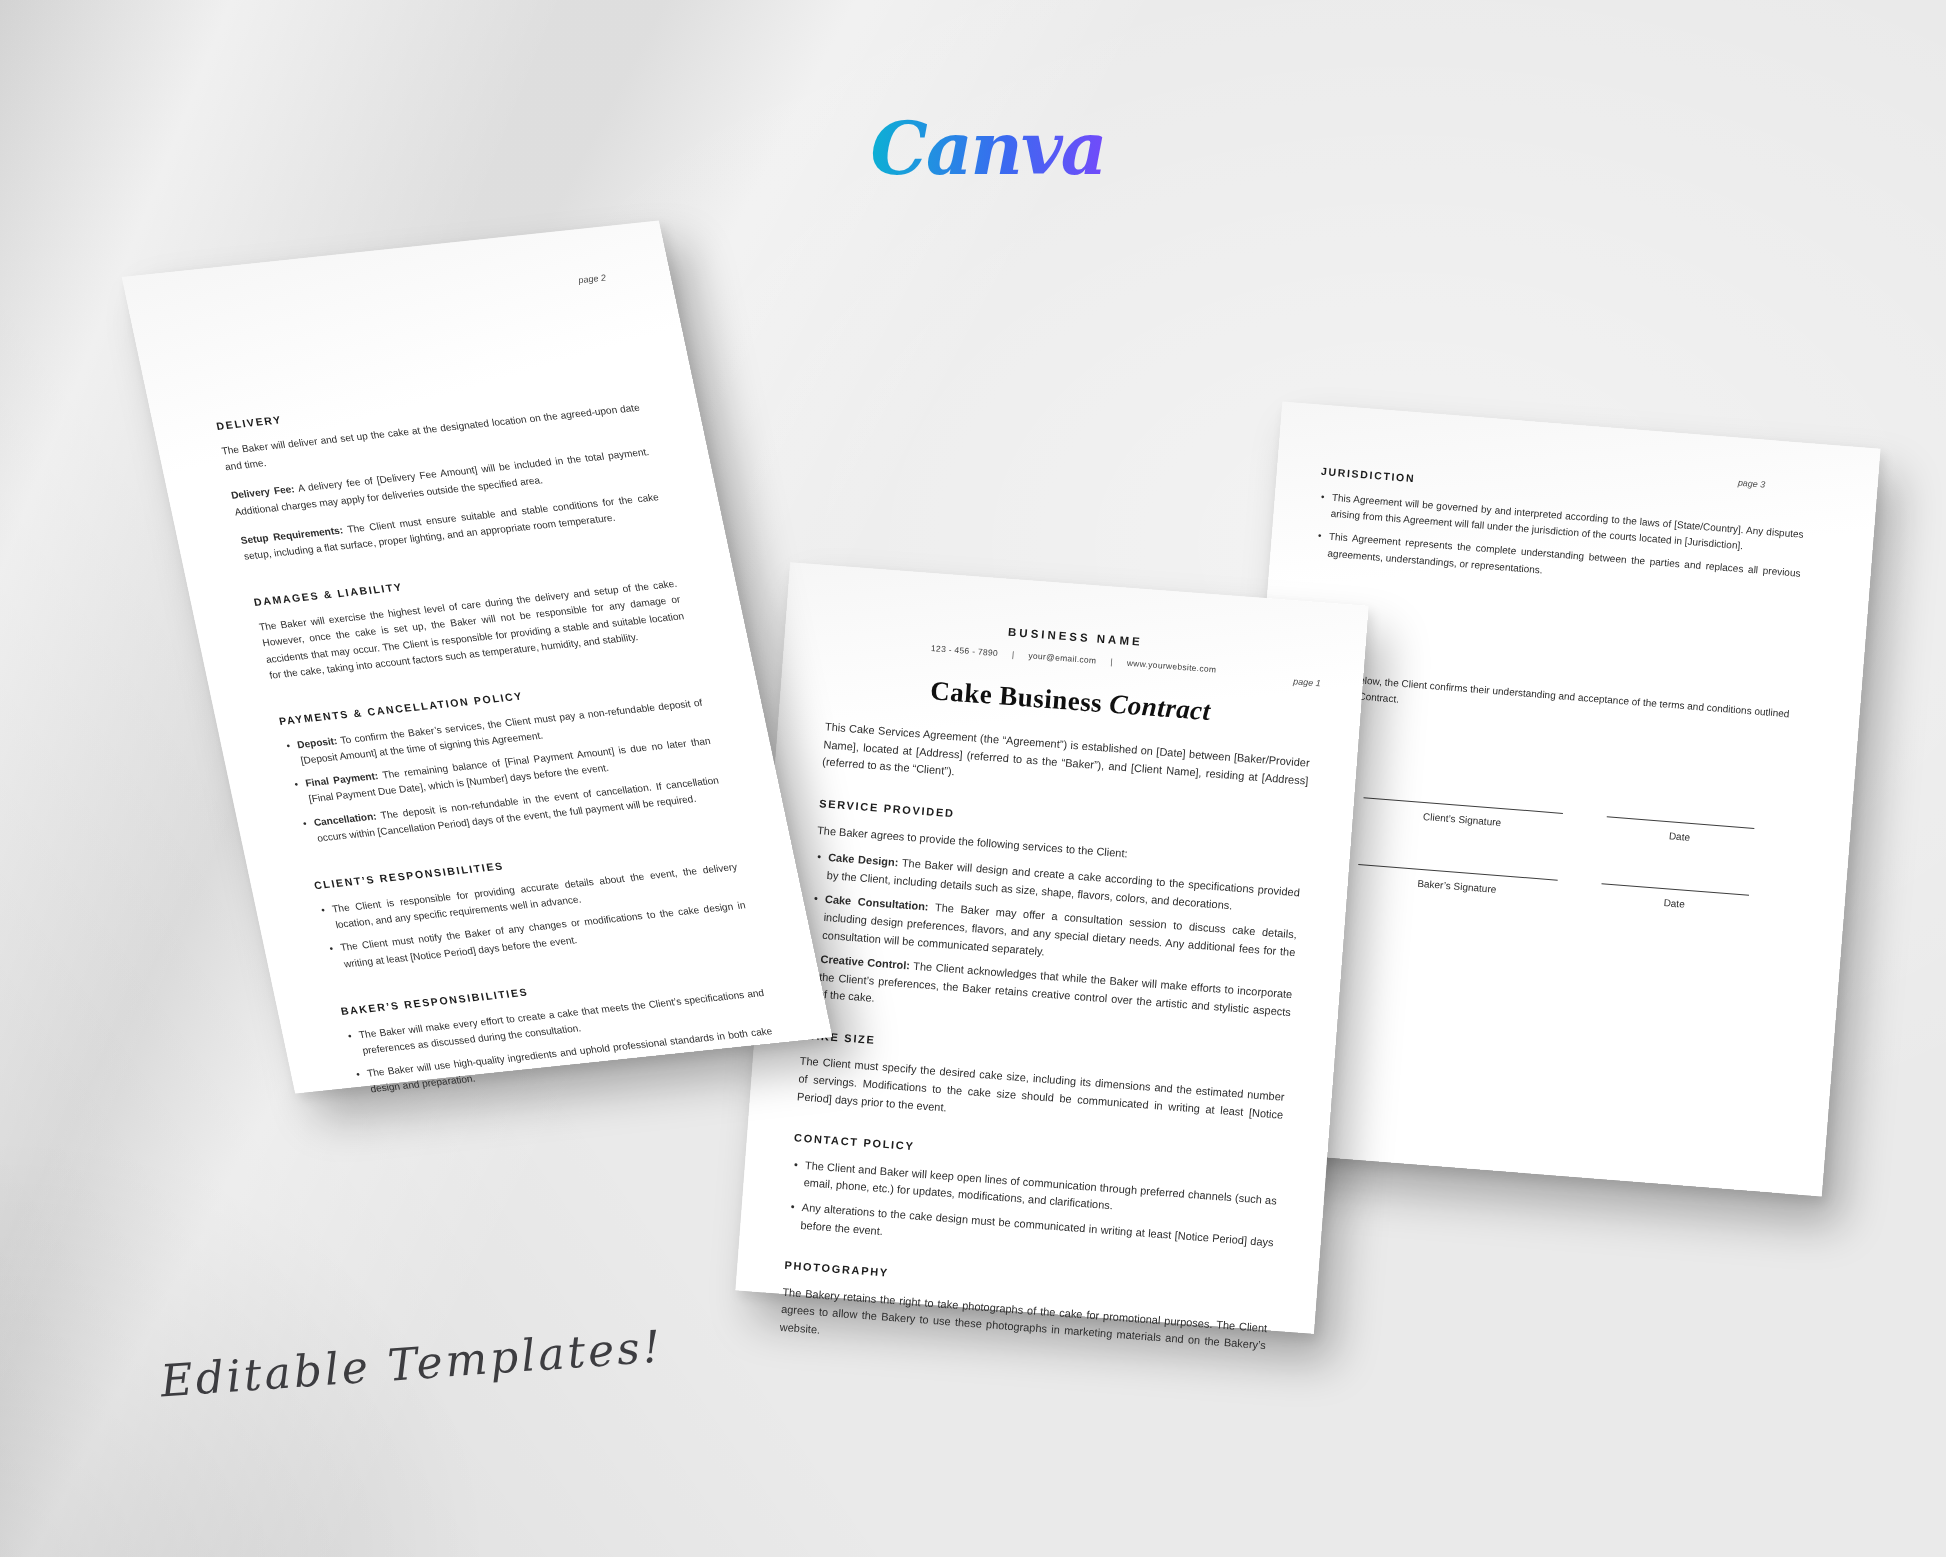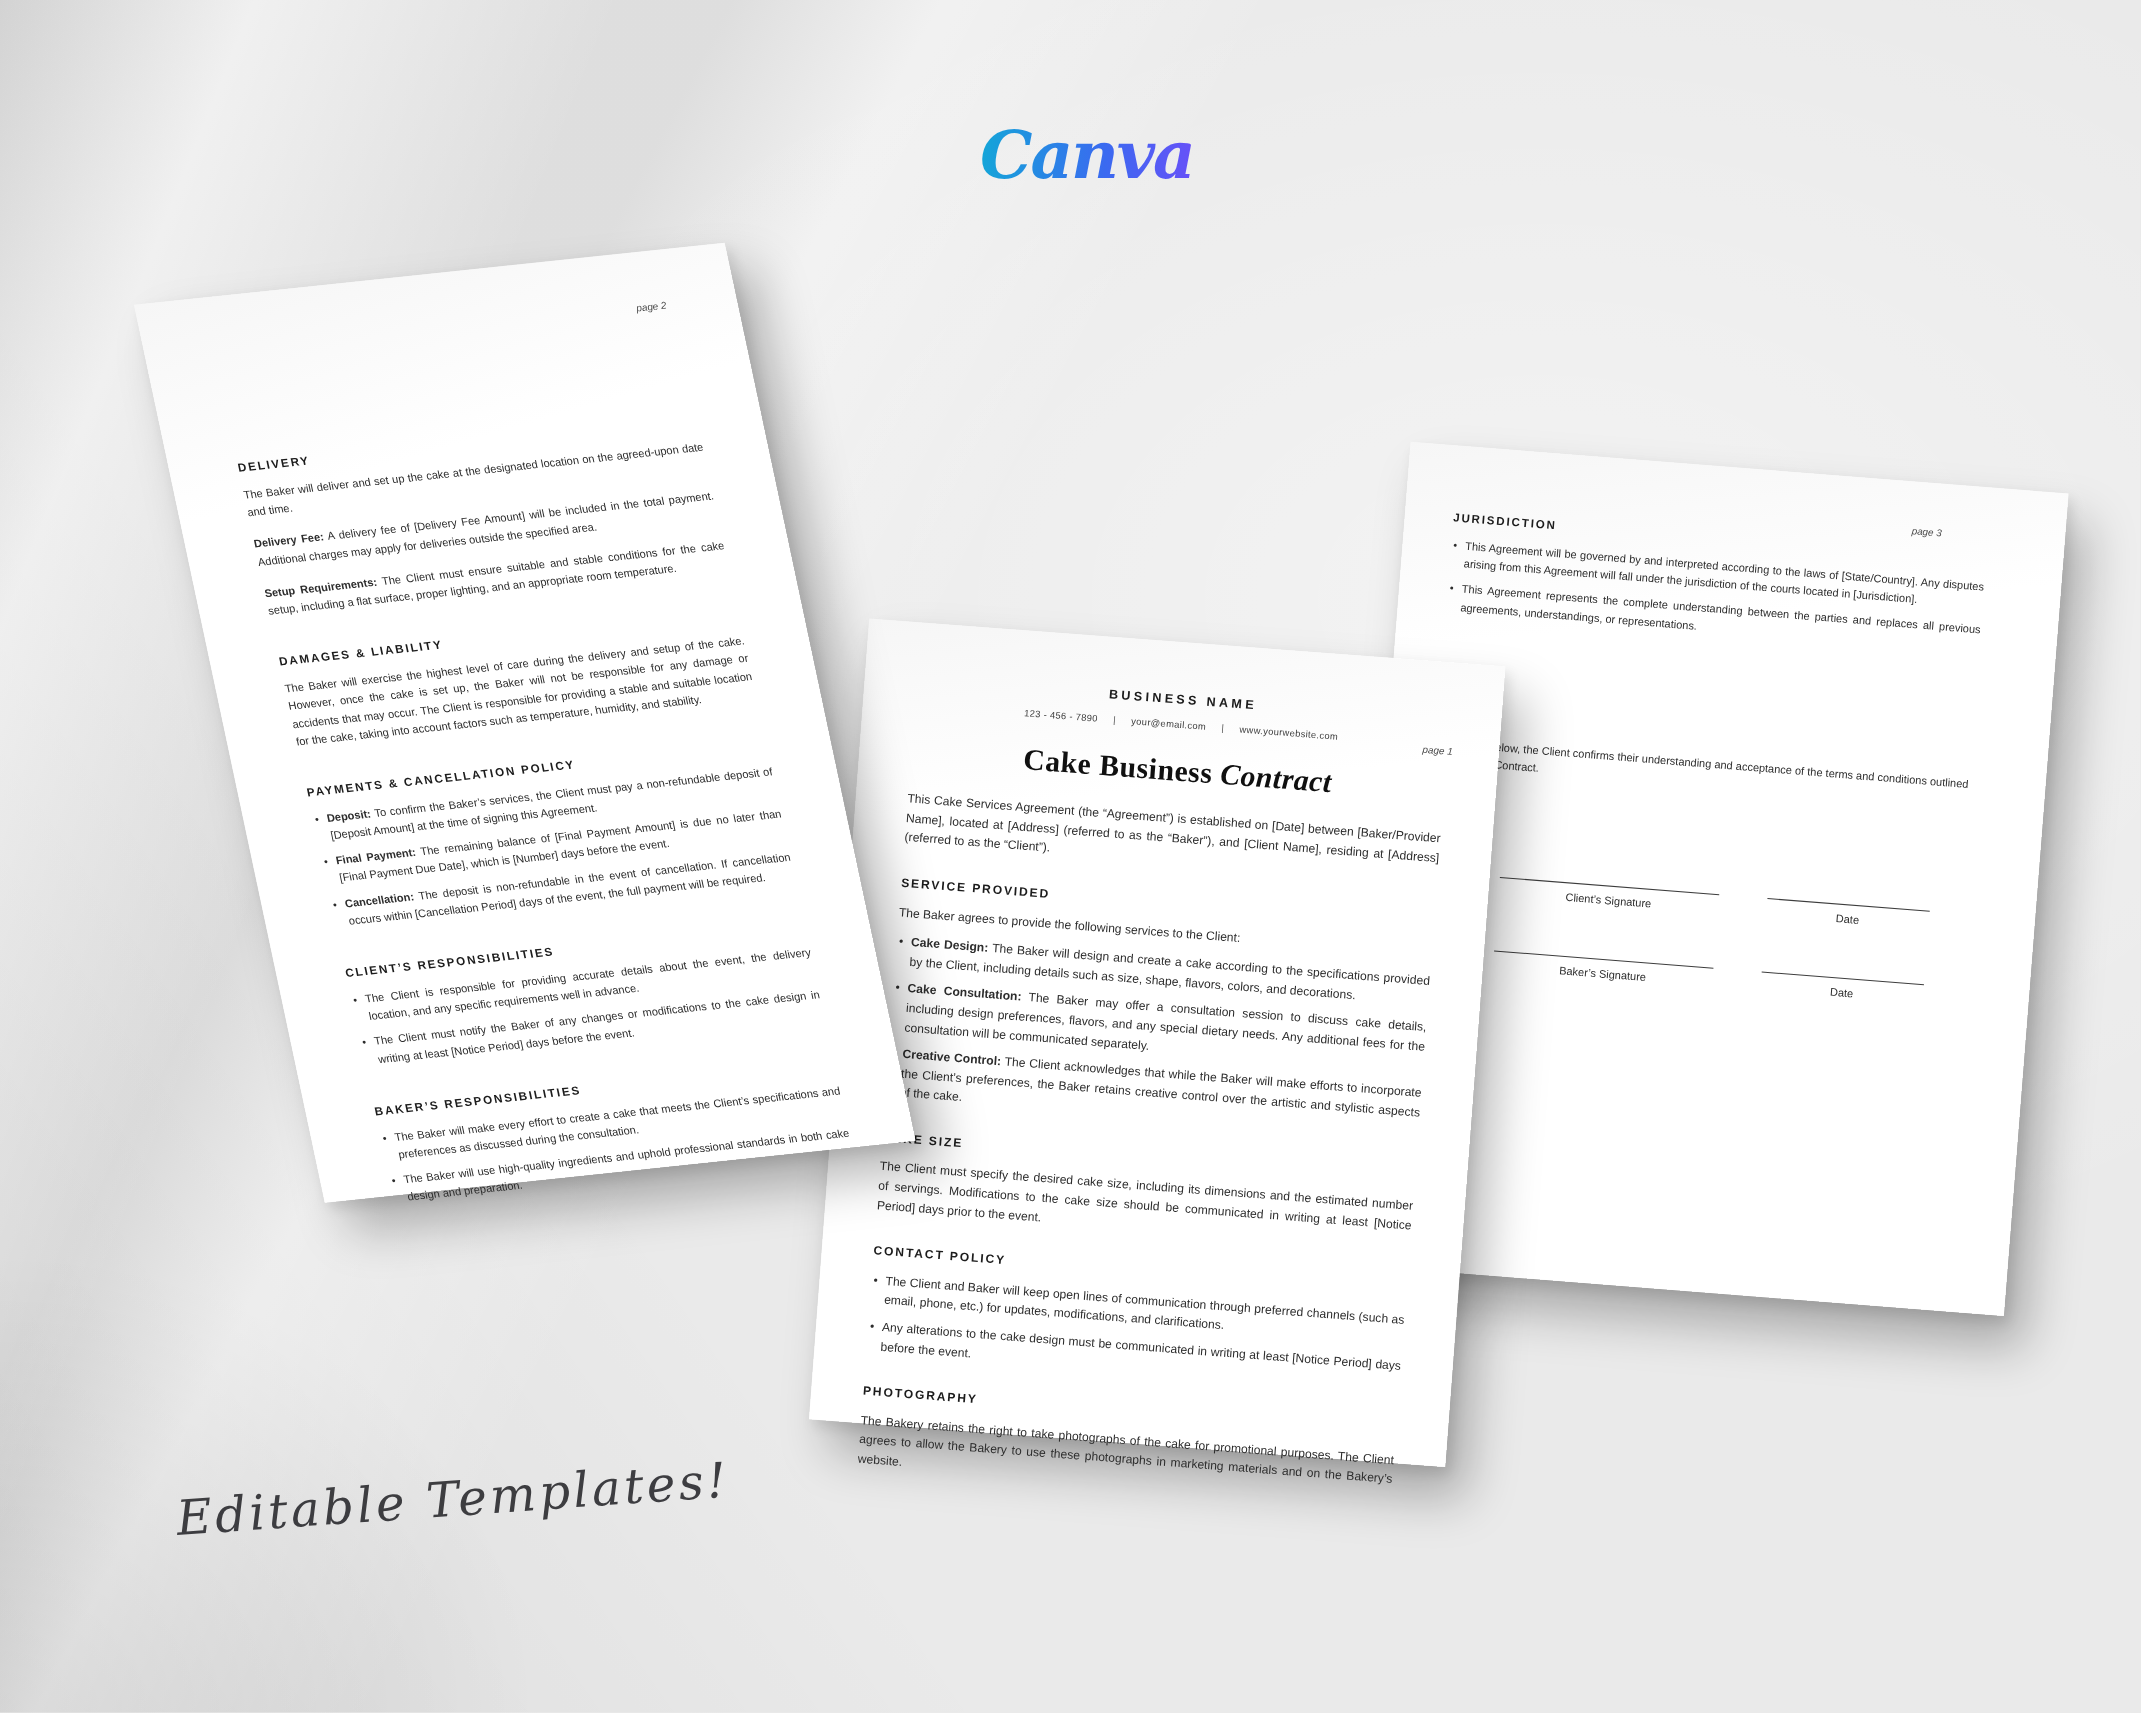--- a/index.html
+++ b/index.html
@@ -5,21 +5,21 @@
   html,body{margin:0;padding:0;background:#e9e9e9;}
   .stage{position:relative;width:1946px;height:1557px;overflow:hidden;
          background:#eaeaea;font-family:"Liberation Sans",sans-serif;}
   .bg-light{position:absolute;inset:0;z-index:0;pointer-events:none;background:
     radial-gradient(1500px 1000px at 72% 35%, rgba(255,255,255,0.45), rgba(255,255,255,0) 65%),
     linear-gradient(112deg, rgba(0,0,0,0.05) 0%, rgba(255,255,255,0.55) 9%, rgba(234,234,234,0) 22%),
     linear-gradient(118deg, rgba(0,0,0,0.05) 24%, rgba(255,255,255,0.35) 31%, rgba(234,234,234,0) 42%),
     radial-gradient(700px 600px at 0% 100%, rgba(0,0,0,0.10), rgba(0,0,0,0) 70%),
     linear-gradient(55deg, rgba(0,0,0,0.06) 0%, rgba(0,0,0,0) 30%);}
   .logo{position:absolute;left:828px;top:106px;width:320px;z-index:1;text-align:center;
-        font-family:"DejaVu Serif",serif;font-style:italic;font-weight:bold;font-size:60px;line-height:1.2;
+        font-family:"DejaVu Serif",serif;font-style:italic;font-weight:bold;font-size:72px;line-height:1.2;
         background:linear-gradient(92deg,#00c4cc 2%,#3a6af0 55%,#8b3dff 100%);
         -webkit-background-clip:text;background-clip:text;color:transparent;letter-spacing:-2px;}
   .tagline{position:absolute;left:160px;top:1338px;z-index:1;color:#2f2f33;
         font-family:"DejaVu Serif",serif;font-style:italic;font-size:44px;letter-spacing:3px;
         transform:rotate(-4deg);opacity:.92;}
   .page{position:absolute;background:linear-gradient(170deg,#f6f6f6 0%,#ffffff 22%);
         color:#2d2d2d;box-shadow:20px 28px 45px rgba(0,0,0,0.28),4px 6px 12px rgba(0,0,0,0.10);}
   .page-left{left:207px;top:242px;width:540px;height:830px;z-index:3;
         transform:rotate(-6deg) skewX(6deg);}
   .page-center{left:762px;top:583px;width:580px;height:730px;z-index:2;transform:rotate(4.3deg);}

